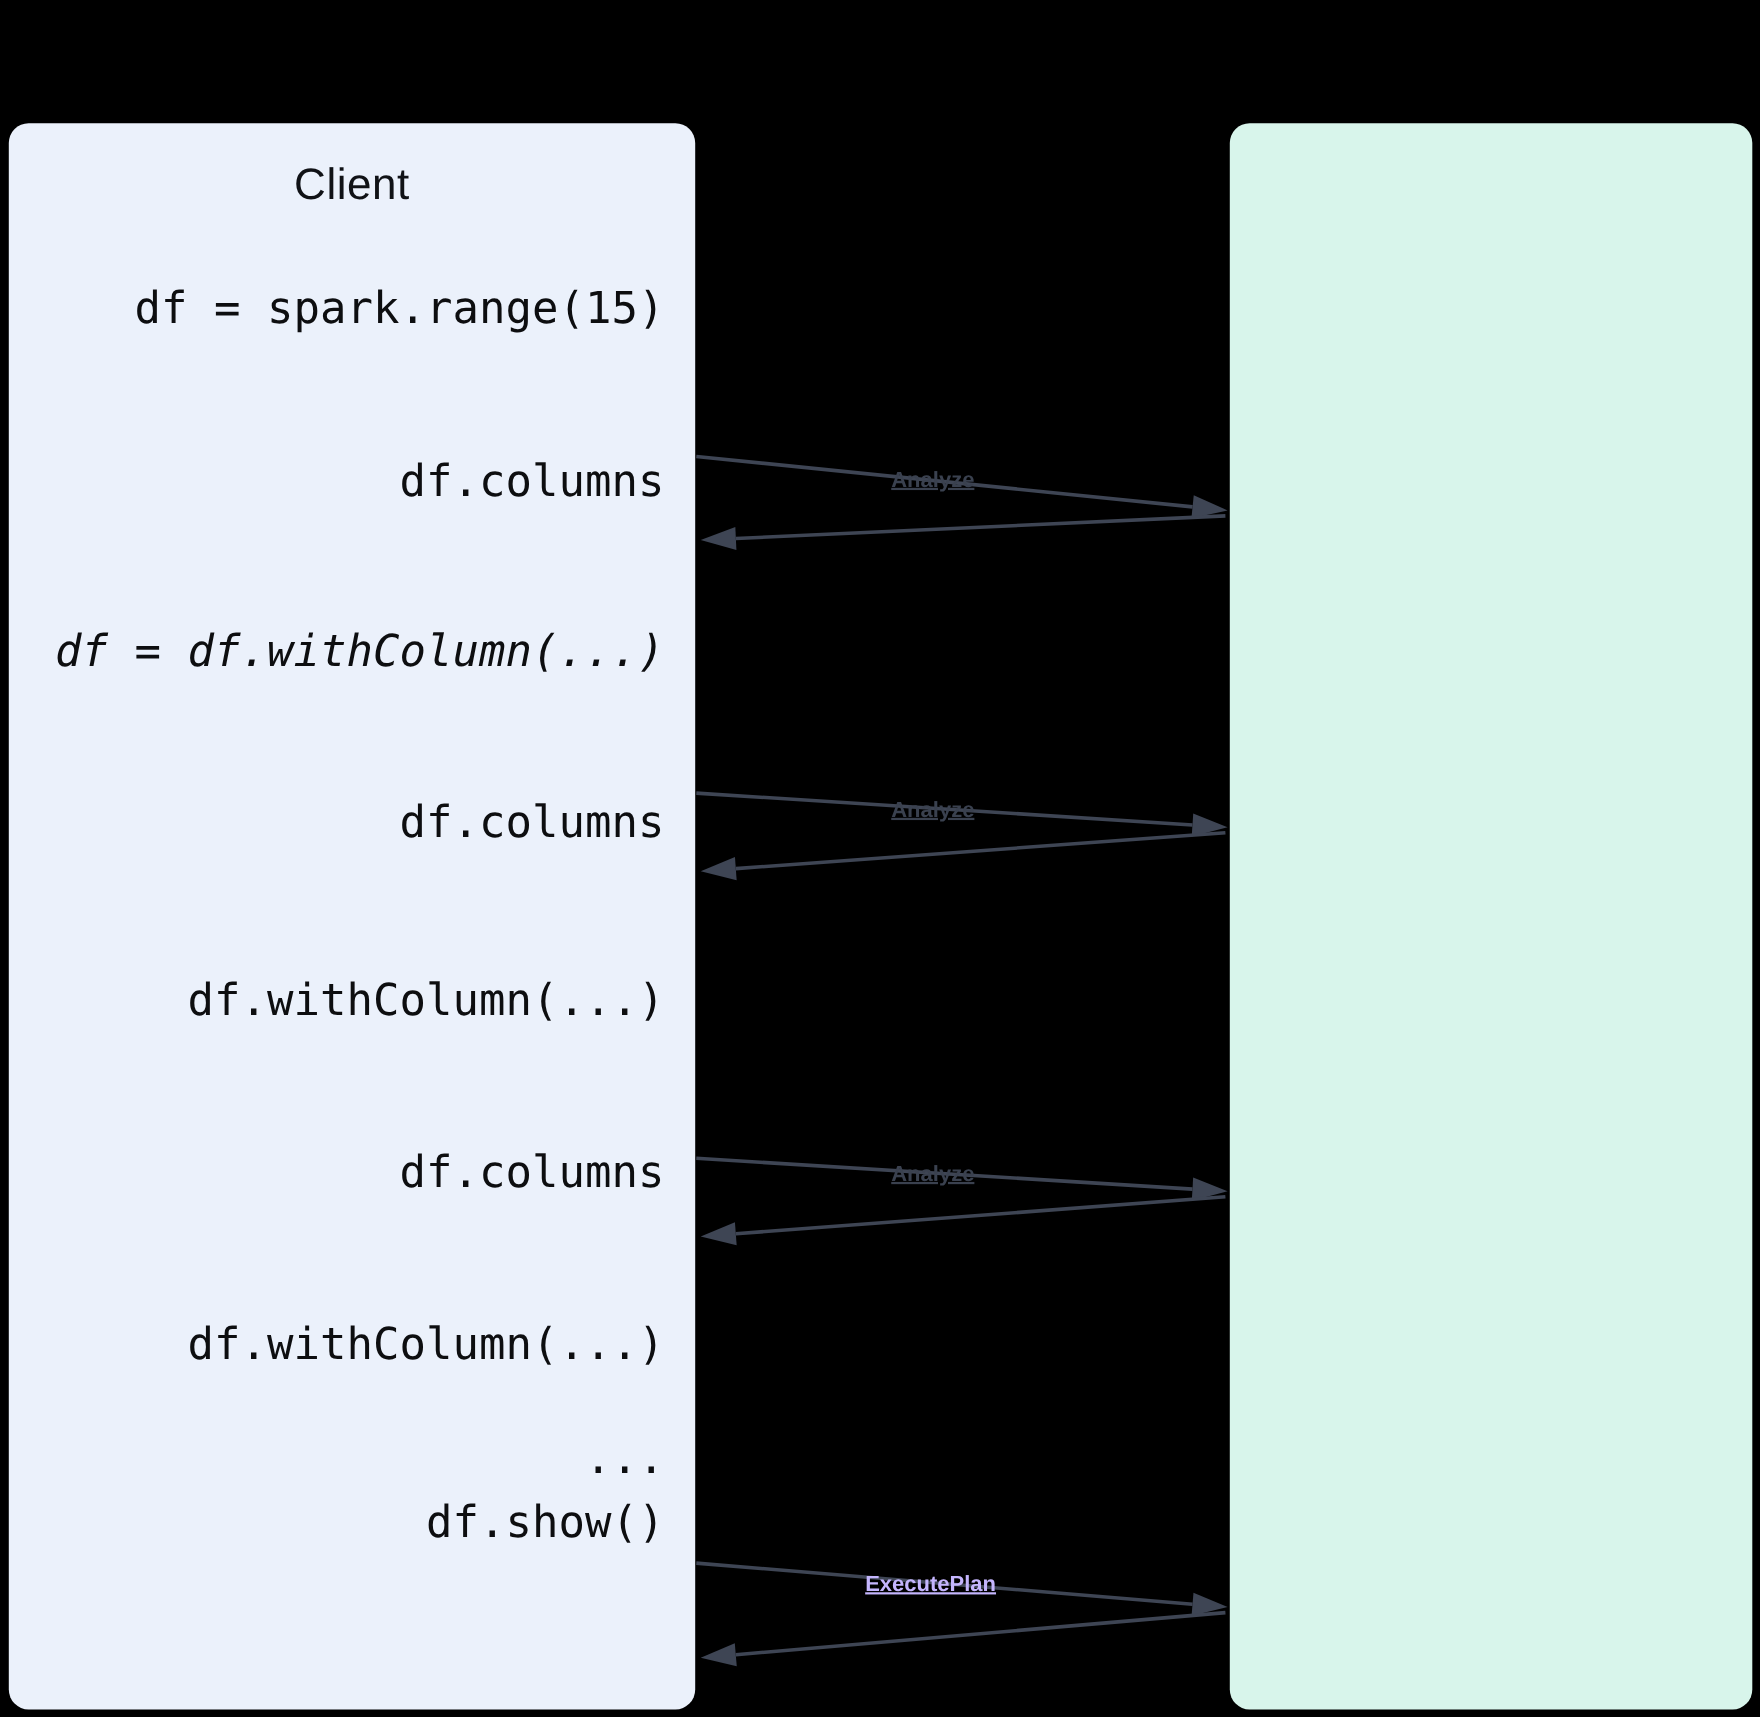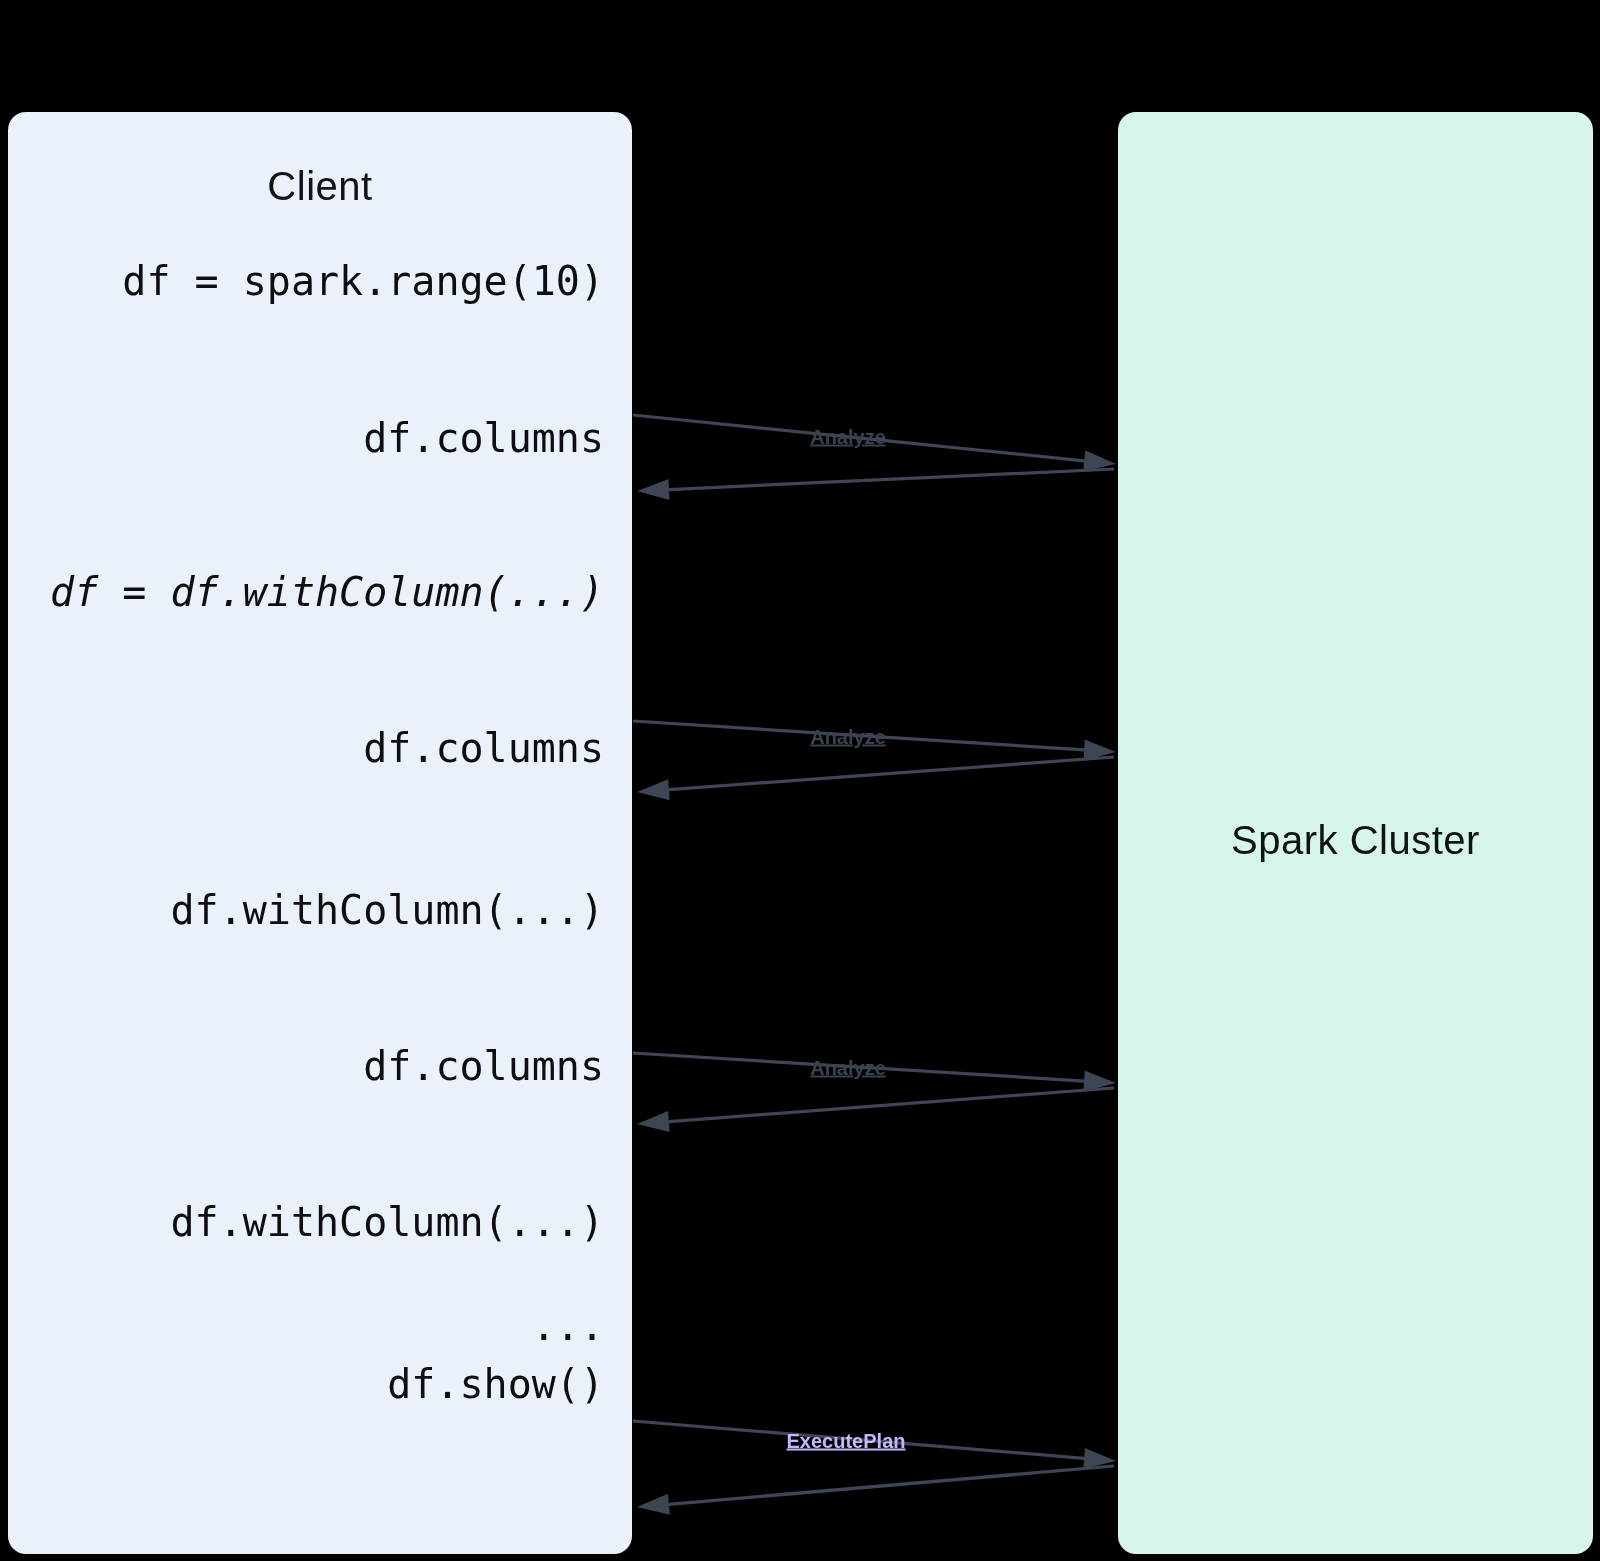--- a/index.html
+++ b/index.html
@@ -34,21 +34,20 @@
     position: absolute;
     font-size: 40px;
     line-height: 50px;
     text-align: center;
     letter-spacing: 0.5px;
   }
   .title-client {
     left: 8px;
     top: 143px;
     width: 624px;
-    margin-top: 18px;
   }
   .title-cluster {
     left: 1118px;
     top: 815px;
     width: 475px;
   }
   .code-line {
     position: absolute;
     left: 0;
     width: 604px;
@@ -76,21 +75,20 @@
 <body style="background: rgb(0, 0, 0);">
 
 <div class="canvas" style="background: rgb(0, 0, 0);">
 
   <div class="panel panel-client" style="background: rgb(235, 241, 251);"></div>
 
   <div class="panel panel-cluster" style="background: rgb(216, 245, 235);"></div>
 
   <div class="panel-title title-client" style="color: rgb(16, 18, 22);">Client</div>
 
-  <div class="panel-title title-cluster" style="color: rgb(16, 18, 22);">Spark Cluster</div>
 
   <svg id="arrow-svg" width="1600" height="1561">
       <line x1="633" y1="415" x2="1084.1634109997883" y2="460.77020111592054" stroke="#3E4554" stroke-width="3.25"></line>
       <polygon points="1116,464 1083.1036332409496,471.216581881615 1085.223188758627,450.3238203502261" fill="#3E4554"></polygon>
       <line x1="1114" y1="469" x2="668.9660189818674" y2="489.525676273373" stroke="#3E4554" stroke-width="3.25"></line>
       <polygon points="637,491 668.4822565090678,479.0368262949478 669.4497814546669,500.0145262517982" fill="#3E4554"></polygon>
       <line x1="633" y1="721" x2="1084.0657067332609" y2="749.9503869745985" stroke="#3E4554" stroke-width="3.25"></line>
       <polygon points="1116,752 1083.3931774593011,760.4288269527473 1084.7382360072206,739.4719469964497" fill="#3E4554"></polygon>
       <line x1="1114" y1="757" x2="668.9142034216968" y2="789.6582869606722" stroke="#3E4554" stroke-width="3.25"></line>
       <polygon points="637,792 668.1458288306674,779.1864389629279 669.6825780127263,800.1301349584164" fill="#3E4554"></polygon>
@@ -98,21 +96,21 @@
       <polygon points="1116,1083 1083.4106284491281,1091.4960497832358 1084.7124675257273,1070.5364406499853" fill="#3E4554"></polygon>
       <line x1="1114" y1="1088" x2="668.9092518555716" y2="1121.591754576938" stroke="#3E4554" stroke-width="3.25"></line>
       <polygon points="637,1124 668.1190463261294,1111.1215313118287 669.6994573850138,1132.0619778420473" fill="#3E4554"></polygon>
       <line x1="633" y1="1421" x2="1084.1091738828713" y2="1458.358937795683" stroke="#3E4554" stroke-width="3.25"></line>
       <polygon points="1116,1461 1083.2425753470798,1468.823115115366 1084.975772418663,1447.894760476" fill="#3E4554"></polygon>
       <line x1="1114" y1="1466" x2="668.8824418886155" y2="1504.259580466597" stroke="#3E4554" stroke-width="3.25"></line>
       <polygon points="637,1507 667.9832417292176,1493.7981542218952 669.7816420480134,1514.721006711299" fill="#3E4554"></polygon>
     </svg>
 
   <div id="code-lines-host">
-      <div class="code-line" style="top: 255px; color: rgb(13, 14, 16);">df = spark.range(10)</div>
+      <div class="code-line" style="top: 255px; color: rgb(13, 14, 16);">df = spark.range(15)</div>
       <div class="code-line" style="top: 412px; color: rgb(13, 14, 16);">df.columns</div>
       <div class="code-line" style="top: 566px; color: rgb(13, 14, 16); font-style: italic;">df = df.withColumn(...)</div>
       <div class="code-line" style="top: 722px; color: rgb(13, 14, 16);">df.columns</div>
       <div class="code-line" style="top: 884px; color: rgb(13, 14, 16);">df.withColumn(...)</div>
       <div class="code-line" style="top: 1040px; color: rgb(13, 14, 16);">df.columns</div>
       <div class="code-line" style="top: 1196px; color: rgb(13, 14, 16);">df.withColumn(...)</div>
       <div class="code-line" style="top: 1300px; color: rgb(13, 14, 16);">...</div>
       <div class="code-line" style="top: 1358px; color: rgb(13, 14, 16);">df.show()</div>
     </div>
 

